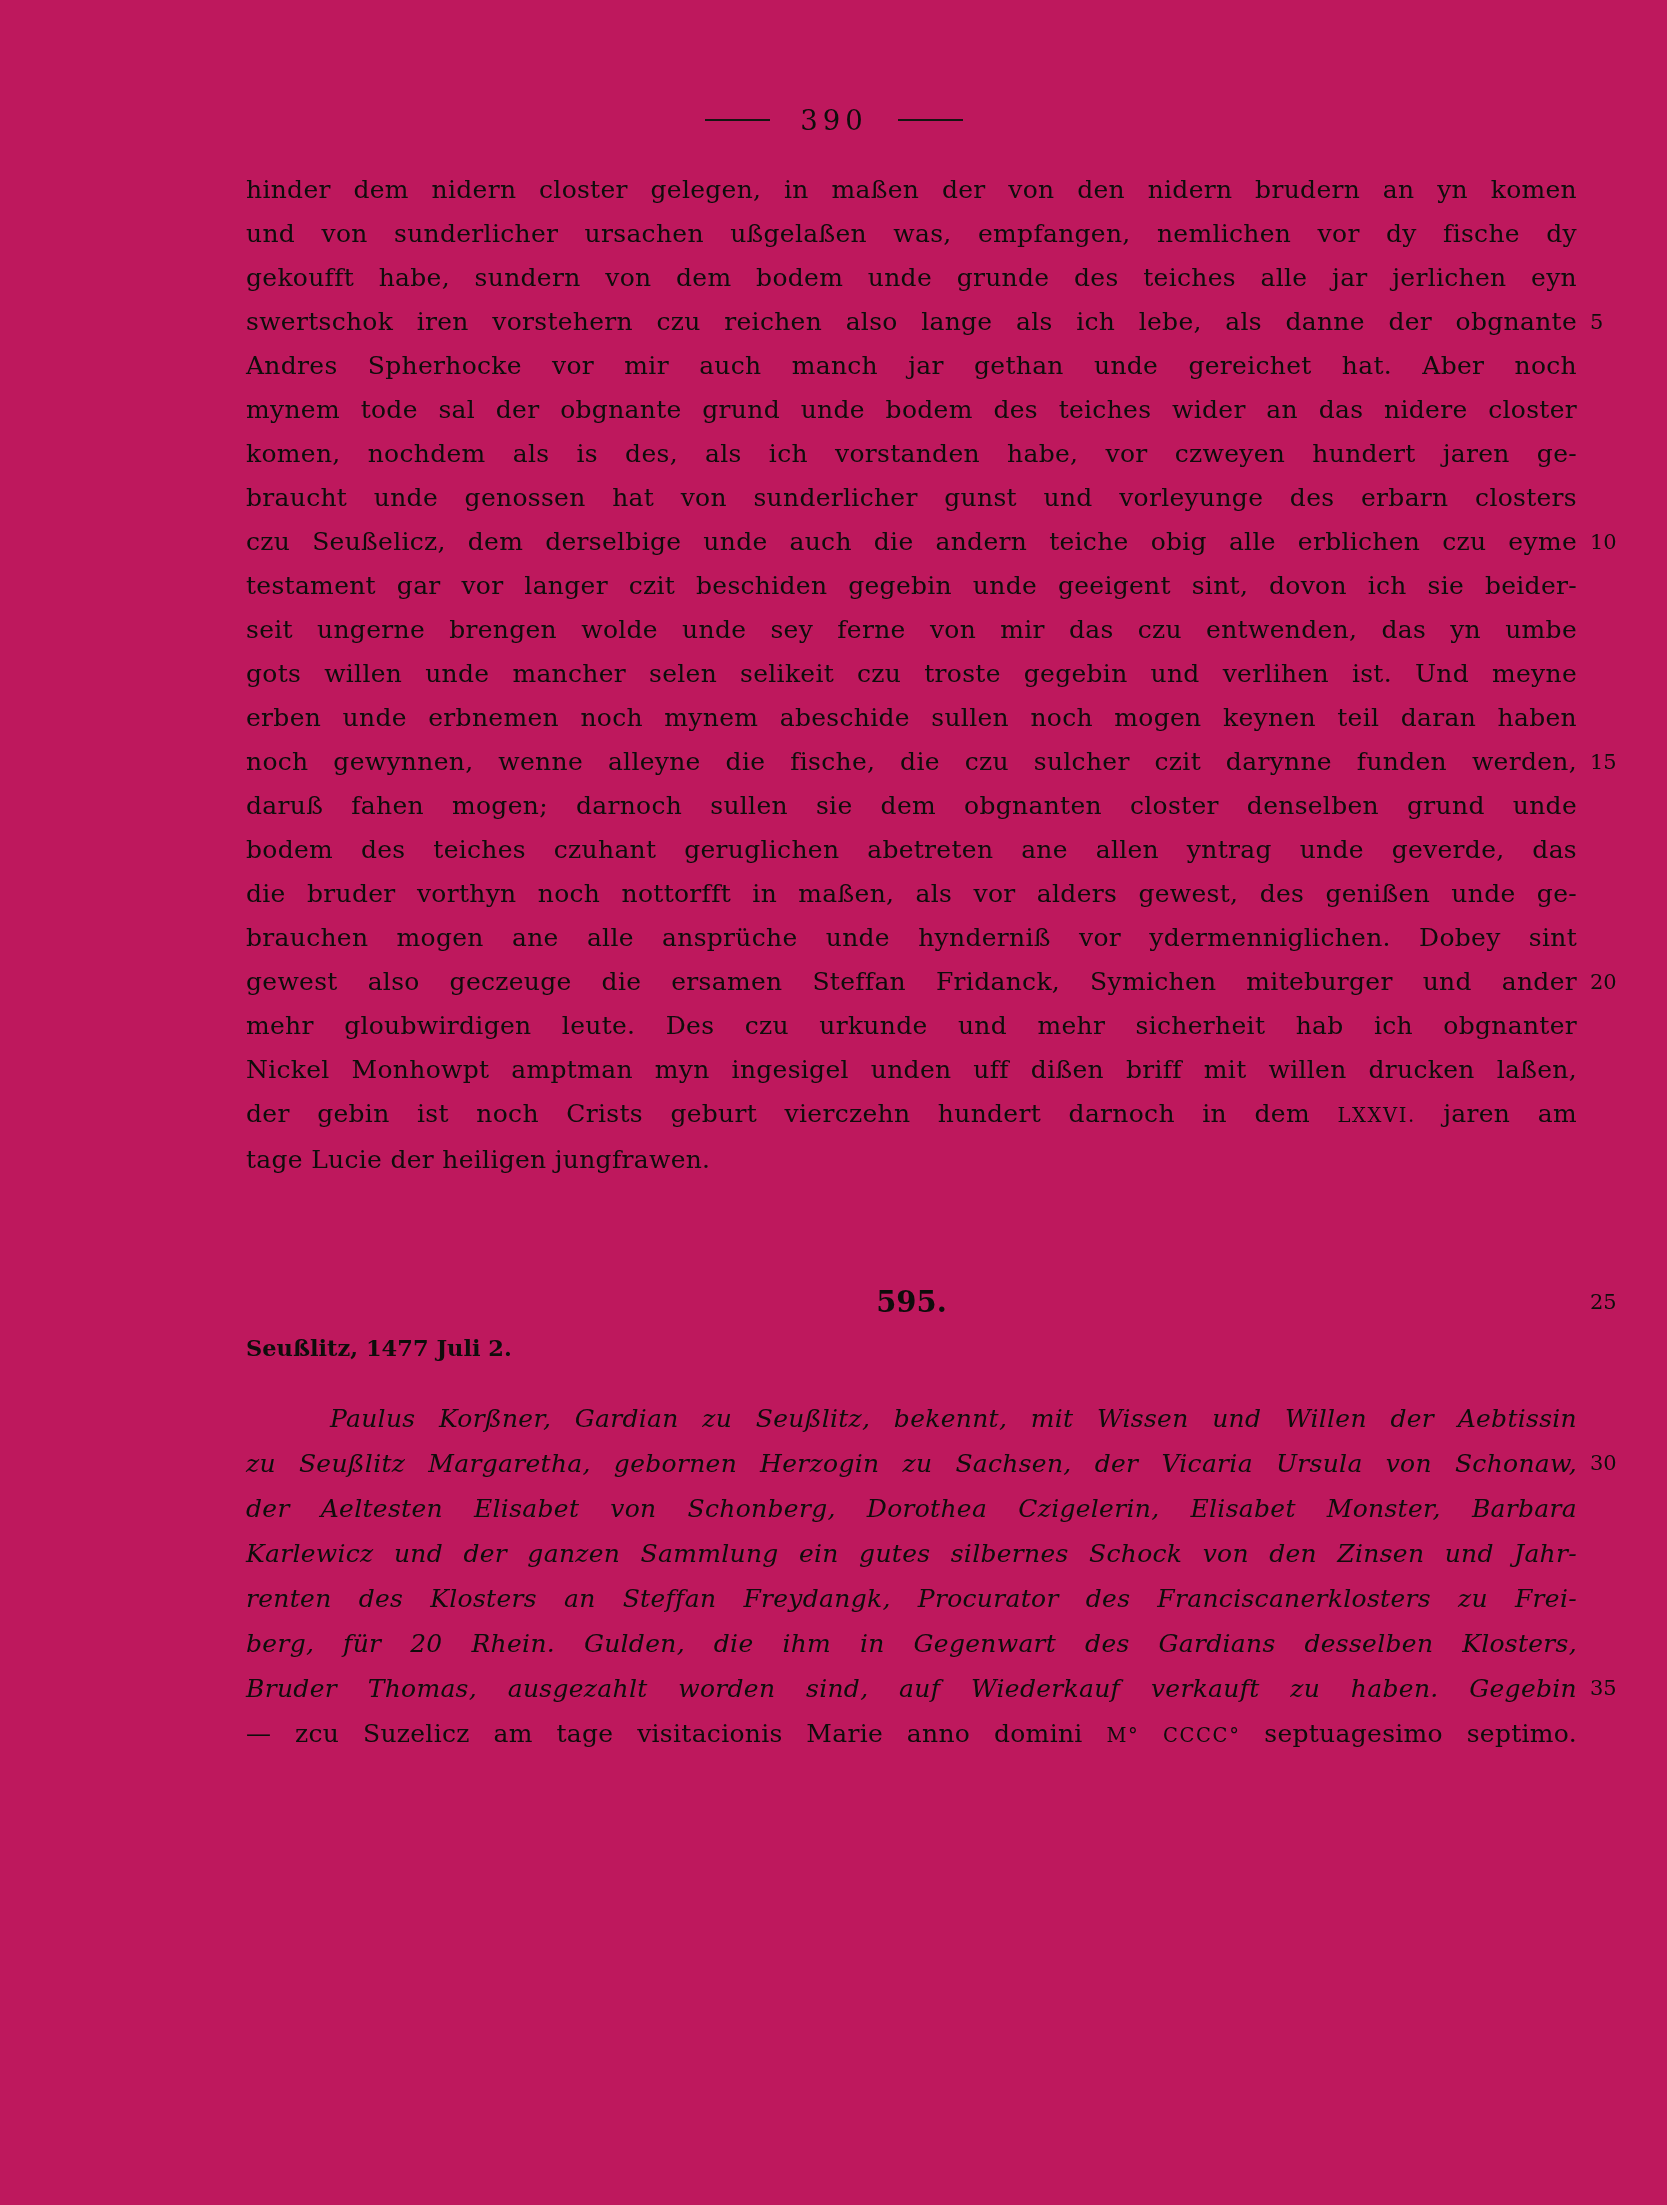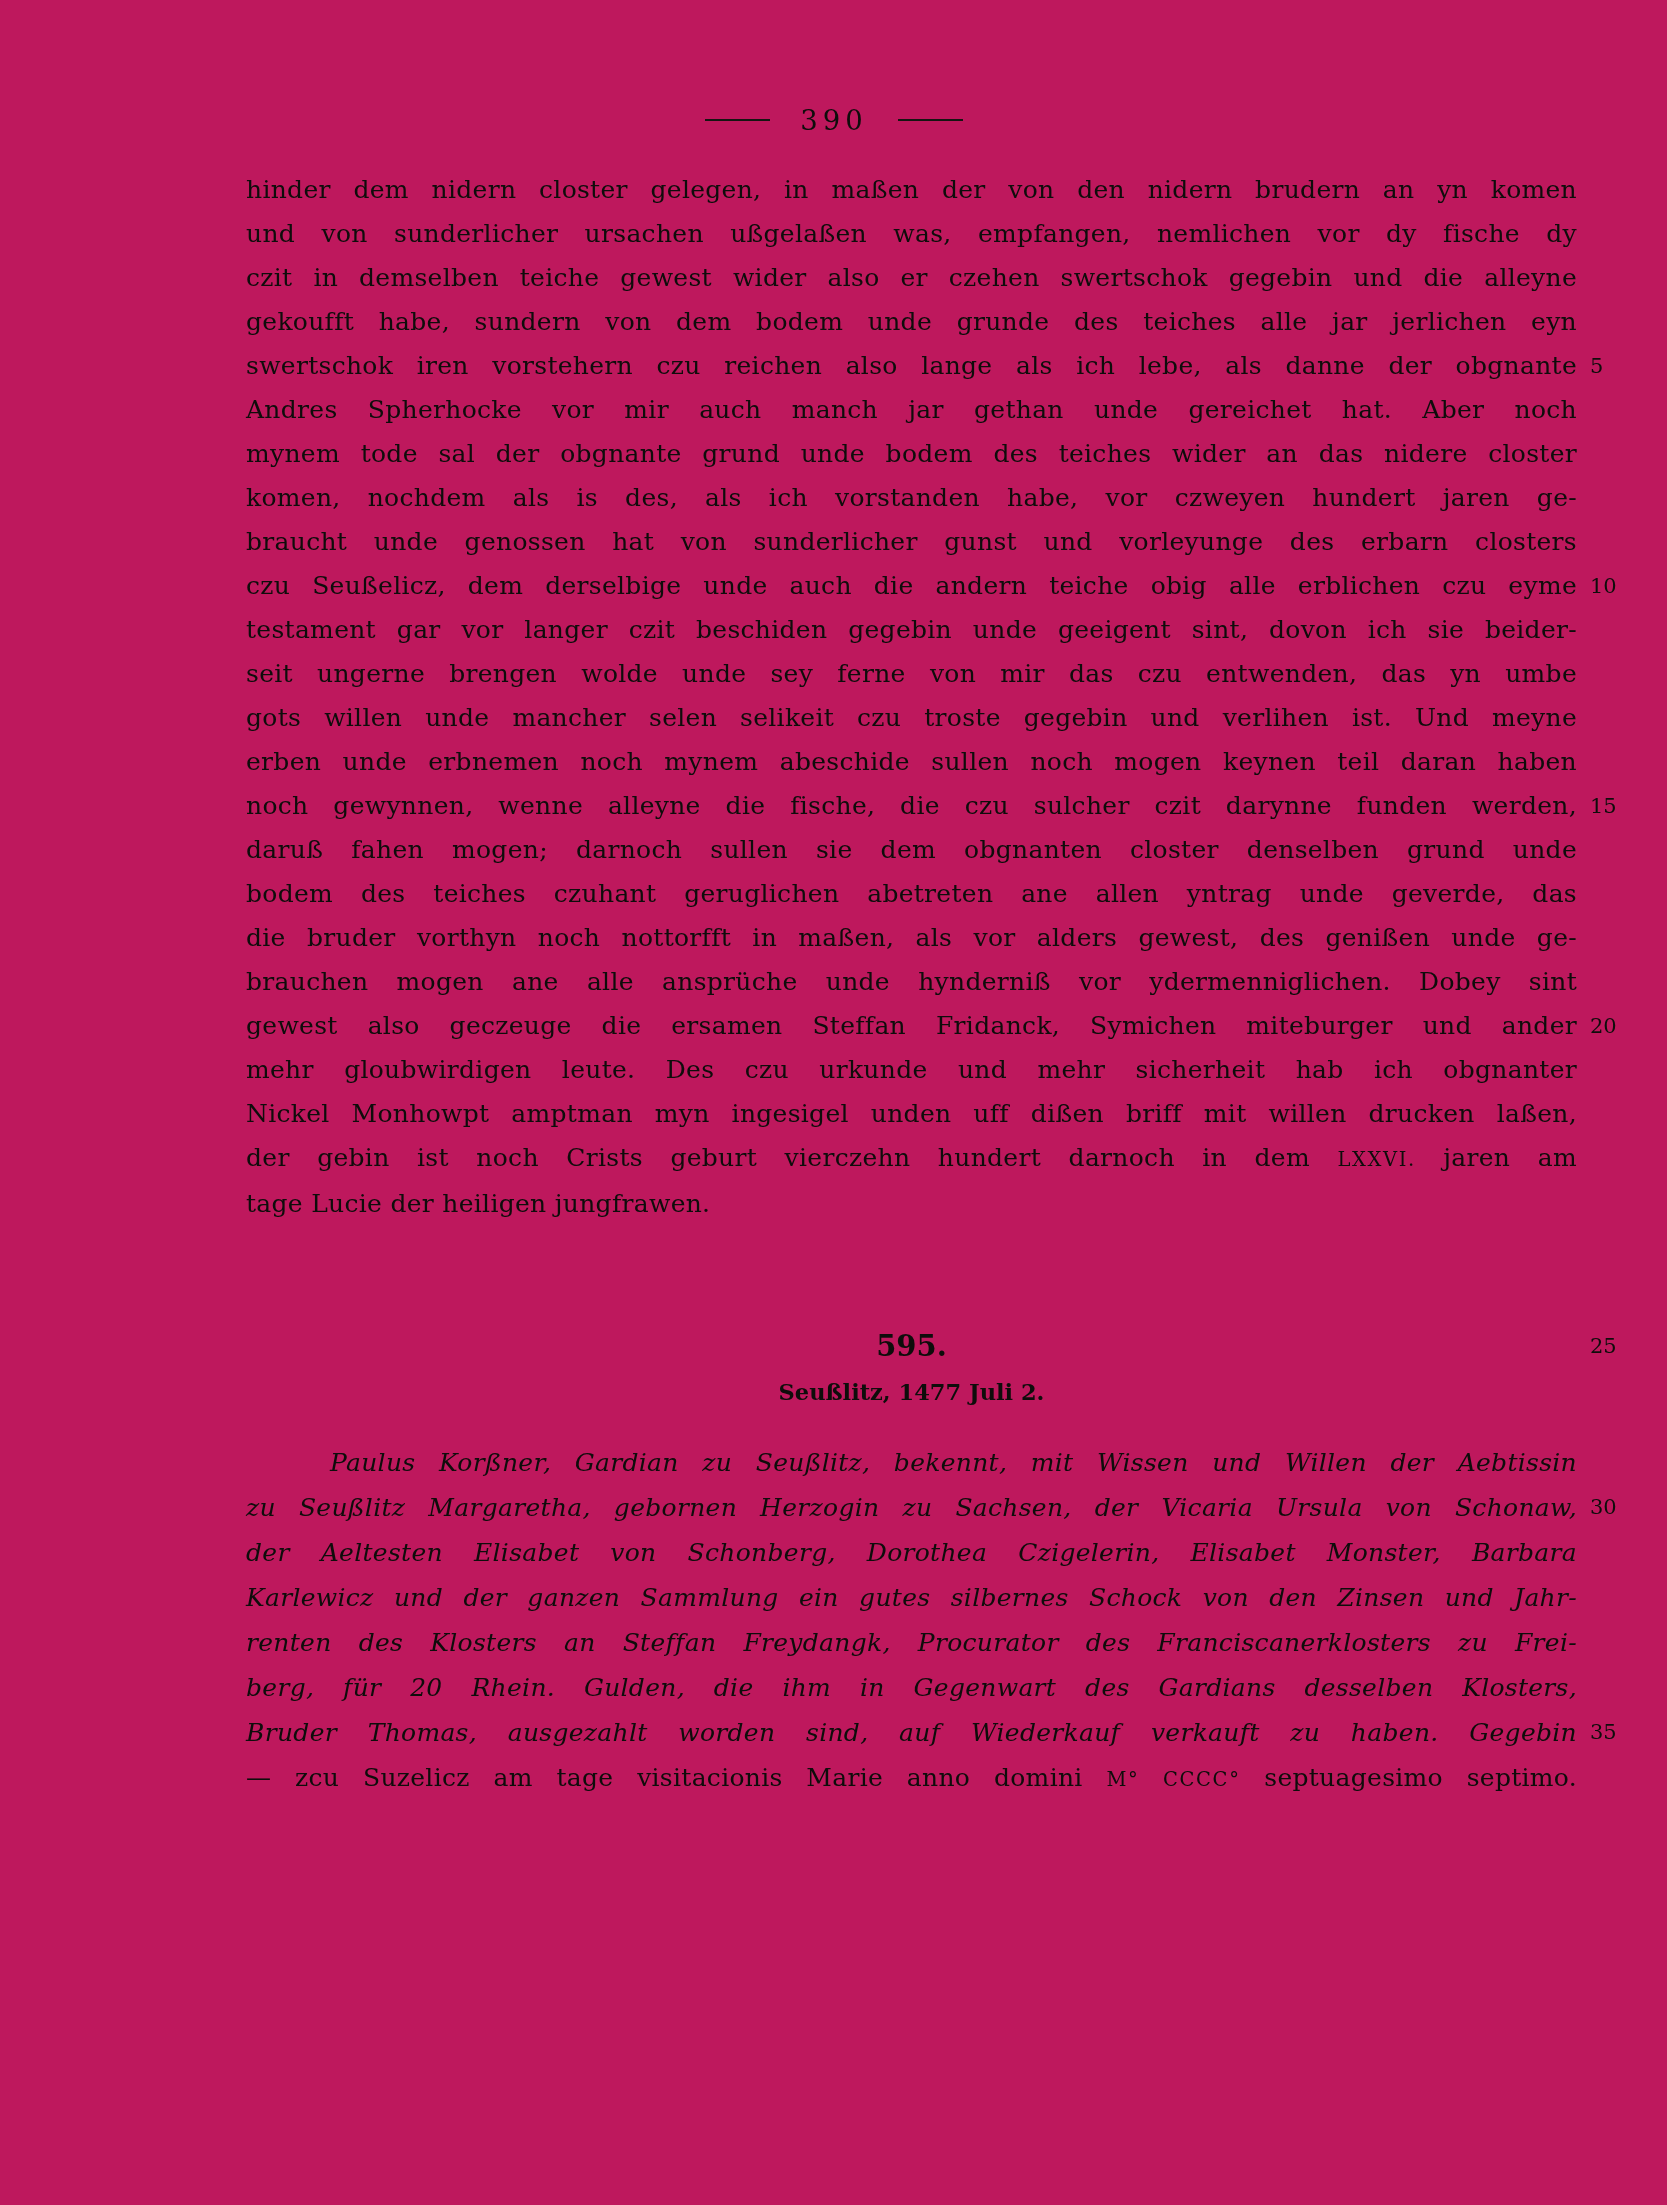--- a/index.html
+++ b/index.html
@@ -48,21 +48,21 @@
   .sc { font-size: 0.78em; letter-spacing: 1.6px; }
   .entry-head {
     position: relative;
     margin-top: 100px;
     text-align: center;
     font-size: 29px;
     font-weight: bold;
     line-height: 40px;
   }
   .date-line {
-    text-align: center;
+    text-align: left;
     font-size: 22.5px;
     font-weight: bold;
     line-height: 34px;
     margin-top: 8.8px;
   }
   .source-note {
     font-style: italic;
     font-size: 19px;
     line-height: 31px;
     margin-top: 25px;
@@ -83,21 +83,20 @@
     <span class="header-rule"></span>
     <span class="page-num">390</span>
     <span class="header-rule"></span>
   </div>
 
   <div class="main-col">
 
     <div>
       <div class="line">hinder dem nidern closter gelegen, in maßen der von den nidern brudern an yn komen</div>
       <div class="line">und von sunderlicher ursachen ußgelaßen was, empfangen, nemlichen vor dy fische dy</div>
-      <div class="line">czit in demselben teiche gewest wider also er czehen swertschok gegebin und die alleyne</div>
       <div class="line">gekoufft habe, sundern von dem bodem unde grunde des teiches alle jar jerlichen eyn</div>
       <div class="line">
         <span>swertschok iren vorstehern czu reichen also lange als ich lebe, als danne der obgnante</span>
         <span class="margin-num">5</span>
       </div>
       <div class="line">Andres Spherhocke vor mir auch manch jar gethan unde gereichet hat. Aber noch</div>
       <div class="line">mynem tode sal der obgnante grund unde bodem des teiches wider an das nidere closter</div>
       <div class="line">komen, nochdem als is des, als ich vorstanden habe, vor czweyen hundert jaren ge-</div>
       <div class="line">braucht unde genossen hat von sunderlicher gunst und vorleyunge des erbarn closters</div>
       <div class="line">

